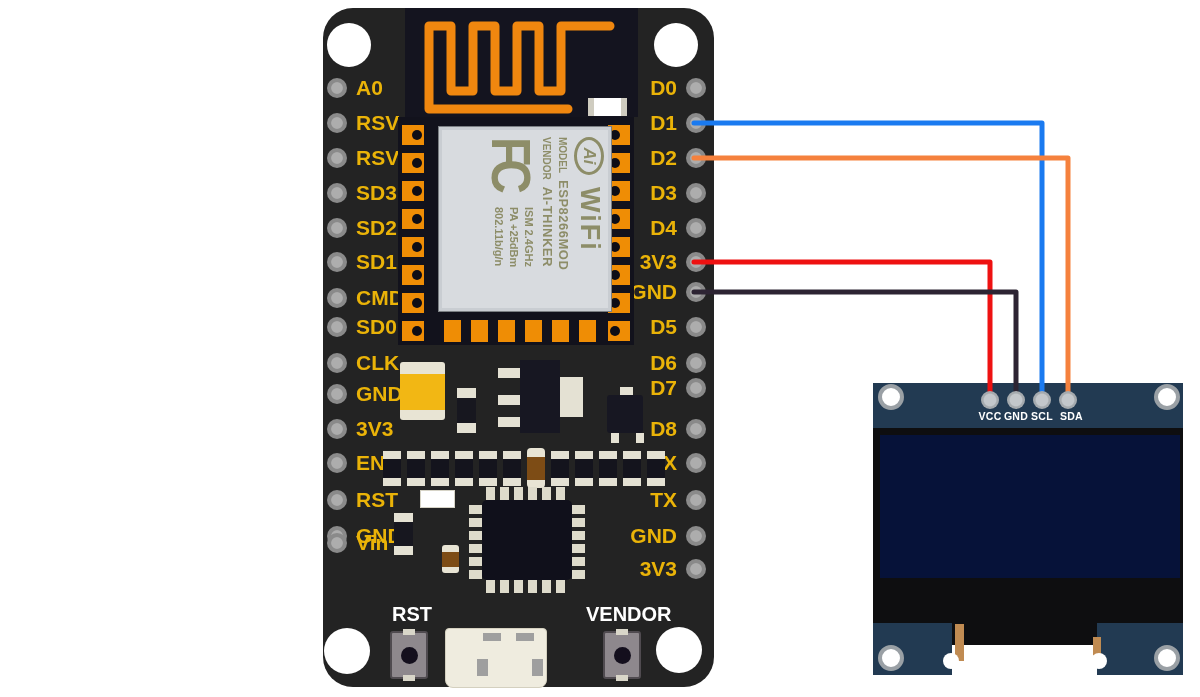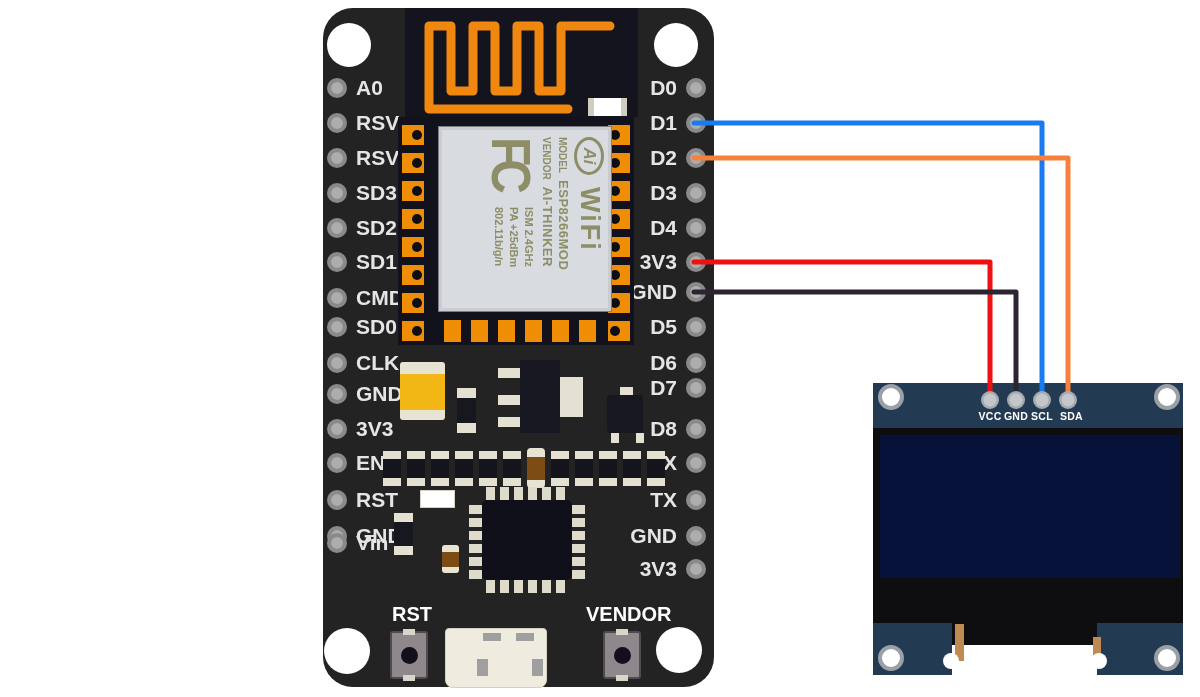--- a/index.html
+++ b/index.html
@@ -14,21 +14,21 @@
   .hole{position:absolute;background:#fff;border-radius:50%;}
   .h-tl{left:4px;top:15px;width:44px;height:44px;}
   .h-tr{left:331px;top:15px;width:44px;height:44px;}
   .h-bl{left:1px;top:620px;width:46px;height:46px;}
   .h-br{left:333px;top:619px;width:46px;height:46px;}
   .pin-row{position:absolute;height:24px;display:flex;align-items:center;gap:9px;}
   .pin-row.left{left:4px;}
   .pin-row.right{right:8px;flex-direction:row-reverse;}
   .pin-dot{width:20px;height:20px;border-radius:50%;flex:0 0 auto;
            background:radial-gradient(circle,#adadad 0 38%,#8a8a8a 44%);}
-  .pin-label{color:#e5e5e5;font-weight:bold;font-size:21px;line-height:24px;white-space:nowrap;}
+  .pin-label{color:#eab308;font-weight:bold;font-size:21px;line-height:24px;white-space:nowrap;}
   
   .esp-pcb{position:absolute;left:75px;top:109px;width:236px;height:228px;background:#12121c;}
   .pad{position:absolute;width:22px;height:20px;background:#ef8d05;}
   .padL::after,.padR::after{content:"";position:absolute;top:5px;width:10px;height:10px;
            border-radius:50%;background:#0d0d16;}
   .padL{left:4px;} .padL::after{right:2px;}
   .padR{left:210px;} .padR::after{left:2px;}
   .padB{position:absolute;top:203px;width:17px;height:22px;background:#ef8d05;}
   .shield{position:absolute;left:40px;top:9px;width:174px;height:186px;box-sizing:border-box;
           background:#d8dbdf;border:1px solid #7b7f83;box-shadow:inset 0 0 0 3px #c9cdd2;}

